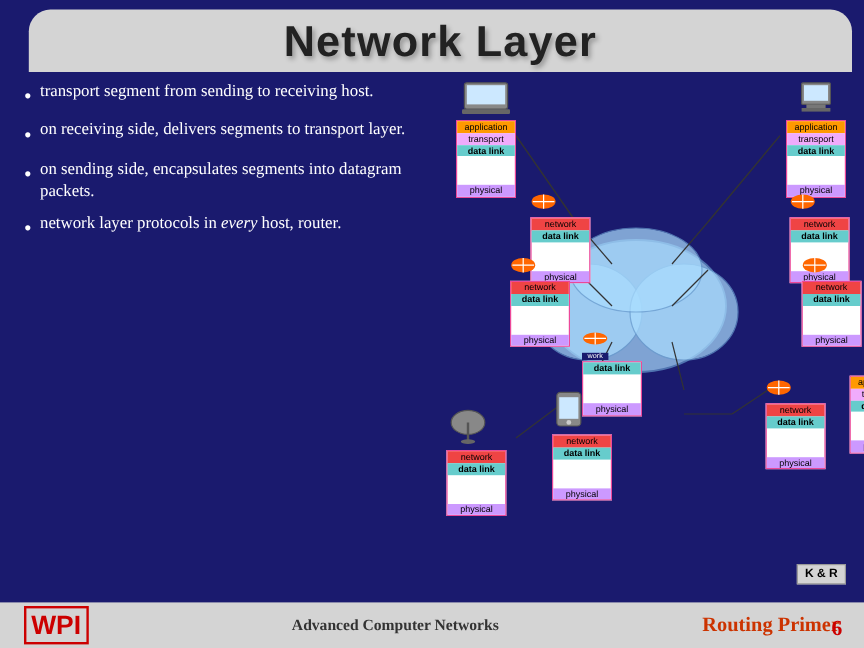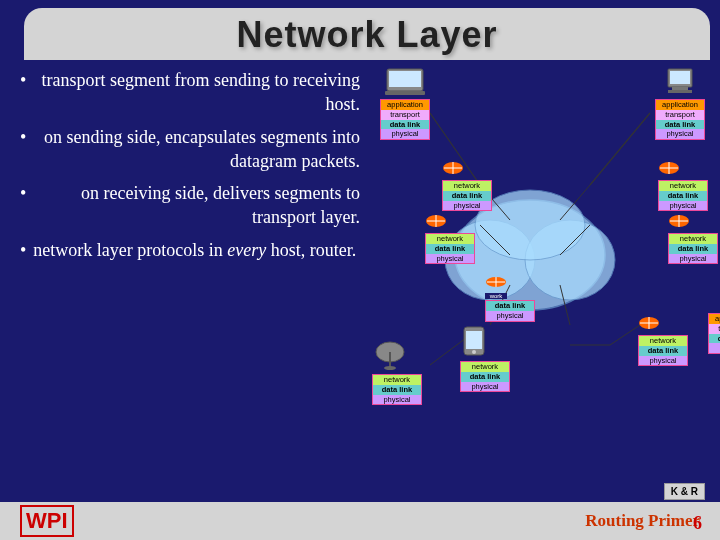--- a/index.html
+++ b/index.html
@@ -45,24 +45,23 @@
 
     .bullet-list {
       list-style: none;
       padding: 0;
     }
 
     .bullet-list li {
       display: flex;
       align-items: flex-start;
       margin-bottom: 8px;
-      font-size: 18px;
+      font-size: 14px;
       color: #fff;
       line-height: 1.35;
-      text-align: right;
     }
 
     .bullet-list li::before {
       content: '•';
       color: #fff;
       font-size: 18px;
       margin-right: 7px;
       margin-top: 0px;
       flex-shrink: 0;
     }
@@ -150,23 +149,23 @@
     }
 
     .row-label {
       display: block;
       width: 100%;
       padding: 0;
     }
 
     .row-label.app-row { background: #ff9900; }
     .row-label.trans-row { background: #f0abfc; }
-    .row-label.net-row { background: #bef264; }
+    .row-label.net-row { background: #ef4444; }
     .row-label.dl-row { background: #66cccc; font-weight: bold; }
-    .row-label.phy-row { background: #cc99ff; }
+    .row-label.phy-row { background: #cc99ff; margin-top: 24px; }
 
     
     .diagram-container {
       position: relative;
       width: 340px;
       height: 440px;
     }
   </style>
 </head>
 <body>
@@ -176,24 +175,24 @@
 </div>
 
 <div class="main-content">
 
   <div class="left-panel">
     <ul class="bullet-list">
       <li>
         <span>transport segment from sending to receiving host.</span>
       </li>
       <li>
-        <span>on sending side, encapsulates segments into datagram packets.</span>
+        <span>on receiving side, delivers segments to transport layer.</span>
       </li>
       <li>
-        <span>on receiving side, delivers segments to transport layer.</span>
+        <span>on sending side, encapsulates segments into datagram packets.</span>
       </li>
       <li>
         <span>network layer protocols in <em>every</em> host, router.</span>
       </li>
     </ul>
   </div>
 
   <div class="right-panel">
     <div class="diagram-container">
 
@@ -358,28 +357,31 @@
 
       <div style="position:absolute; top:248px; right:2px;">
         <div class="stack-box">
           <span class="row-label app-row">application</span>
           <span class="row-label trans-row">transport</span>
           <span class="row-label dl-row">data link</span>
           <span class="row-label phy-row">physical</span>
         </div>
       </div>
 
-      <div style="position:absolute; bottom:5px; right:5px; background:#d4d4d4; padding:2px 6px; font-size:10px; font-family:Arial; font-weight:bold; border:1px solid #999;margin-left:20px;">
+      <div style="position:absolute; bottom:18px; right:5px; background:#d4d4d4; padding:2px 6px; font-size:10px; font-family:Arial; font-weight:bold; border:1px solid #999;margin-left:20px;">
         <span>K &amp; R</span>
       </div>
     </div>
   </div>
 </div>
 
 <div class="bottom-bar">
   <div class="wpi-logo">
     <span class="wpi-text">WPI</span>
   </div>
+  <div class="bottom-center">
+    <span>Advanced Computer Networks</span>
+  </div>
   <div class="bottom-right-text">
     <span>Routing Primer</span>
   </div>
   <div class="page-num">6</div>
 </div>
 
 </body></html>

